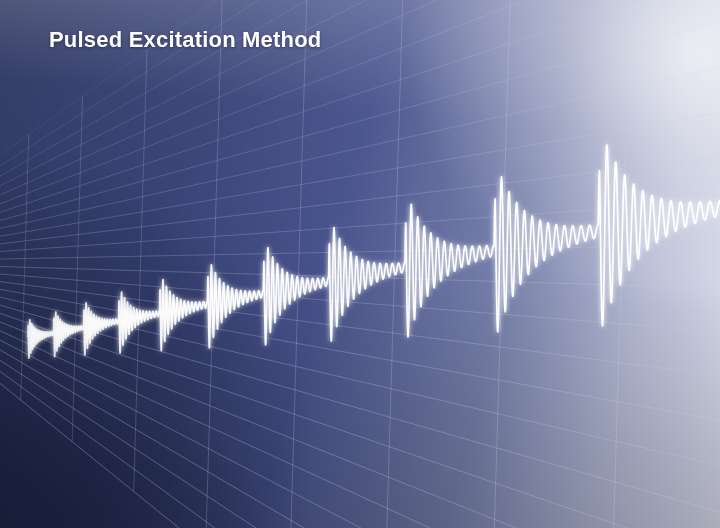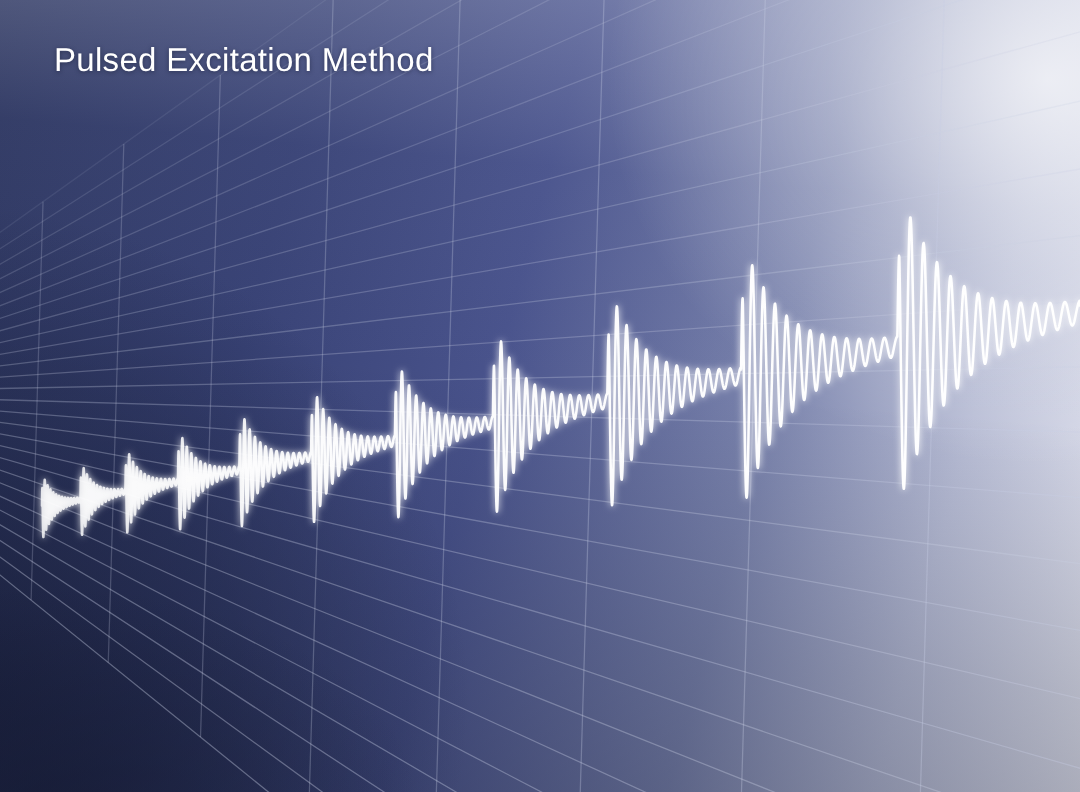--- a/index.html
+++ b/index.html
@@ -49,24 +49,24 @@
     position:absolute;inset:0;
     background:radial-gradient(ellipse 50% 40% at 4% 102%,
        rgba(18,23,46,0.55) 0%,
        rgba(18,23,46,0.00) 70%);
   }
   svg.layer{position:absolute;left:0;top:0;width:720px;height:528px;display:block;}
 
   
   #title{
     position:absolute;
-    left:36px;top:27px;
+    left:49px;top:27px;
     margin:0;
     font-size:22px;
-    font-weight:normal;
+    font-weight:bold;
     color:#ffffff;
     letter-spacing:0.2px;
     text-shadow:0 1px 3px rgba(20,25,50,0.55);
     white-space:nowrap;
   }
 </style>
 </head>
 <body>
 
 <div id="slide">

